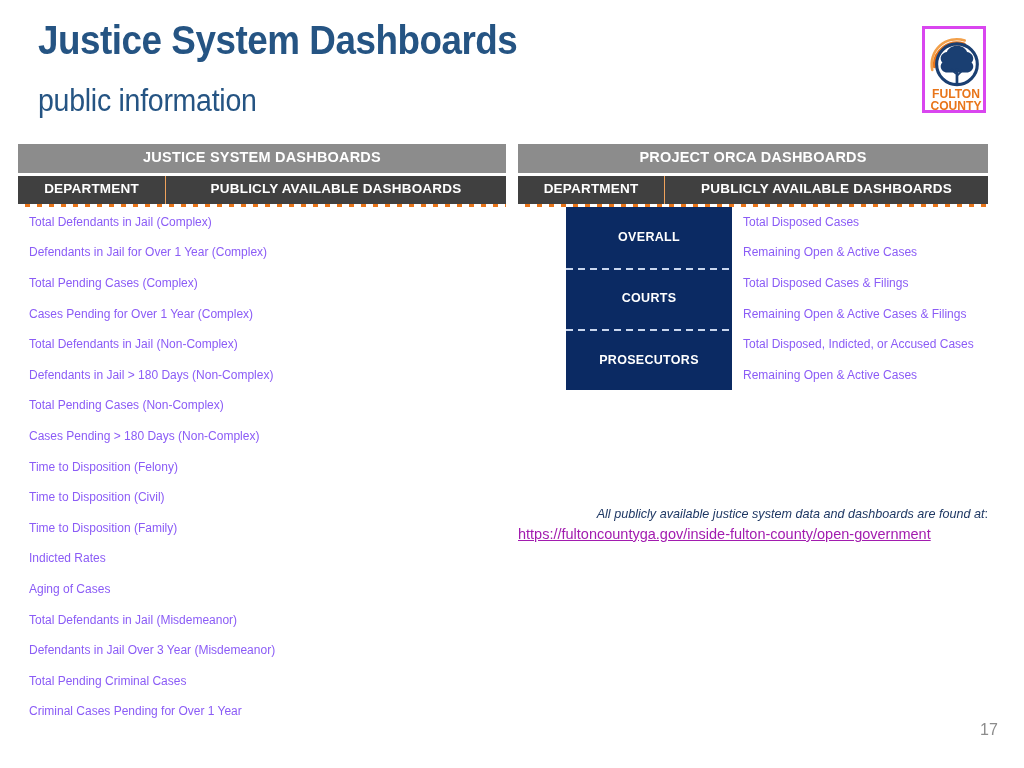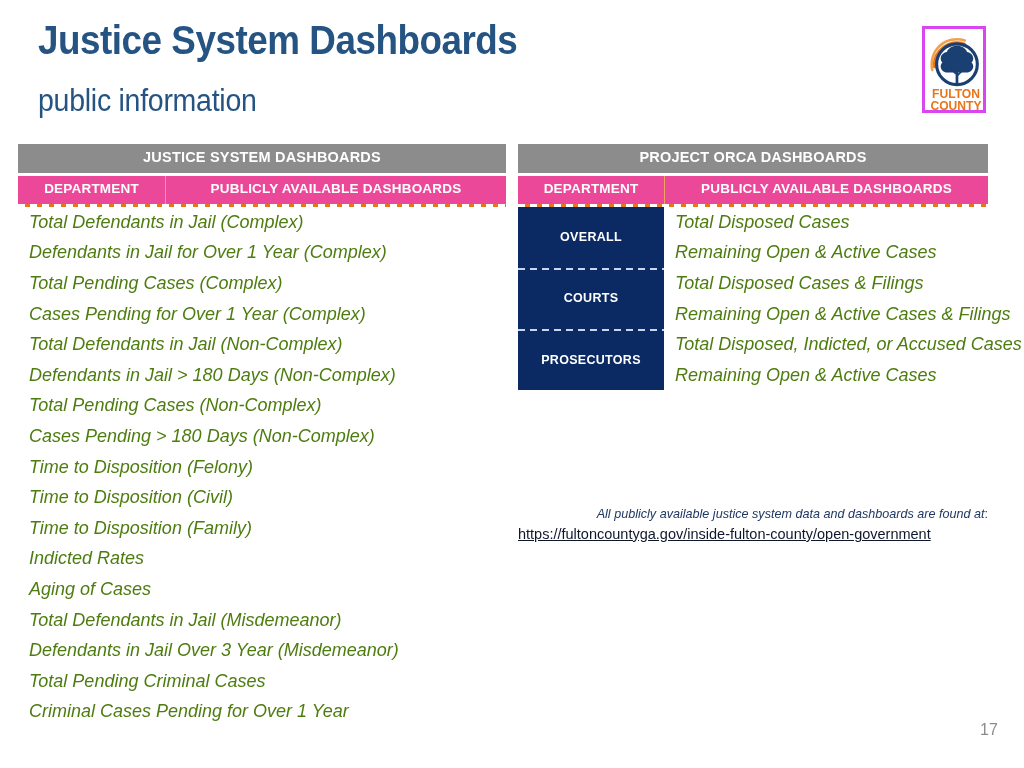--- a/index.html
+++ b/index.html
@@ -73,21 +73,21 @@
     line-height: 1.1;
   }
   .sep-dashed {
     height: 3px;
     background: repeating-linear-gradient(to right,
       #ffffff 0px, #ffffff 7px,
       rgba(255,255,255,0) 7px, rgba(255,255,255,0) 12px);
   }
   .subhead-row {
     display: flex;
-    background: #ec4899;
+    background: #404040;
     color: #ffffff;
     font-size: 13.5px;
     font-weight: bold;
     letter-spacing: 0.2px;
     justify-content: flex-end;
   }
   .subhead-cell {
     padding: 6px 0 7px 0;
     text-align: center;
     line-height: 1.1;
@@ -106,21 +106,21 @@
   }
 
   .table-body { display: flex; align-items: flex-start; }
 
   .dept-col {
     background: #0c2461;
     background: #0b2a63;
     flex: none;
   }
   #table-left  .dept-col { width: 147px; }
-  #table-right .dept-col { width: 146px; }
+  #table-right .dept-col { width: 166px; margin-left: 48px; }
 
   .dept-group {
     display: flex;
     align-items: center;
     justify-content: center;
     box-sizing: border-box;
     position: relative;
   }
   .dept-group + .dept-group::before {
     content: "";
@@ -136,26 +136,25 @@
     font-size: 12.5px;
     font-weight: bold;
     text-align: center;
     line-height: 1.62;
     letter-spacing: 0.3px;
   }
   .dept-label.italic { font-style: italic; }
 
   .items-col { flex: 1; padding-left: 11px; }
   .dash-item {
-    color: #4d7c0f;
-    font-size: 18px;
+    color: #8b5cf6;
+    font-size: 12px;
     line-height: 30.6px;
     height: 30.6px;
     white-space: nowrap;
-    font-style: italic;
   }
 
   
   #footnote {
     position: absolute;
     left: 518px;
     top: 507px;
     width: 470px;
   }
   #footnote-lead {
@@ -165,21 +164,21 @@
     color: #1f3864;
     line-height: 1.25;
     white-space: nowrap;
     text-align: right;
   }
   #footnote-lead .nocolon { font-style: normal; }
   #footnote-url {
     display: inline-block;
     margin-top: 2px;
     font-size: 14.5px;
-    color: #0f172a;
+    color: #a21caf;
     text-decoration: underline;
     line-height: 1.25;
     white-space: nowrap;
   }
 
   
   #page-number {
     position: absolute;
     left: 980px;
     top: 721px;

